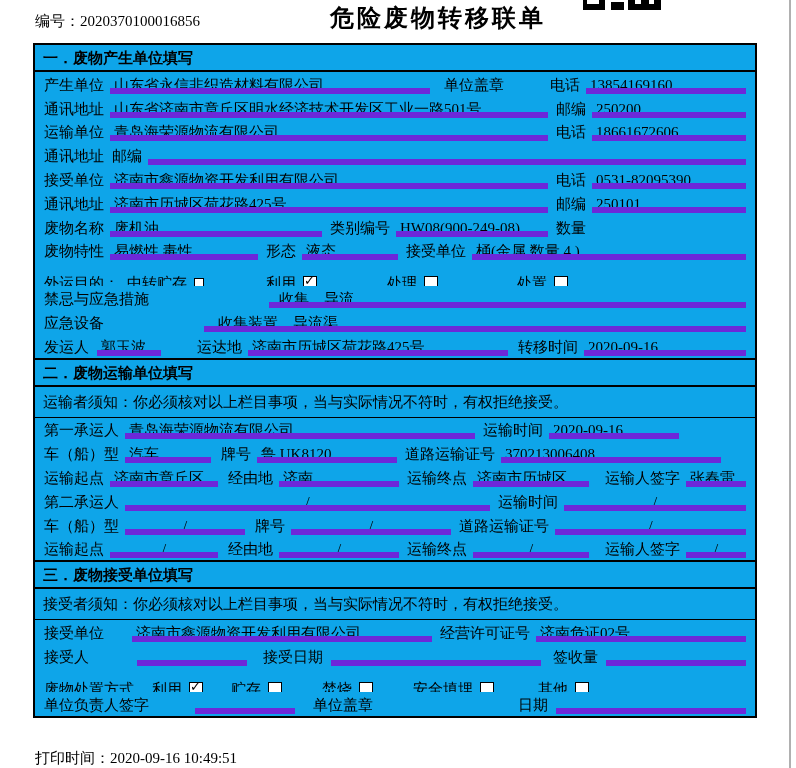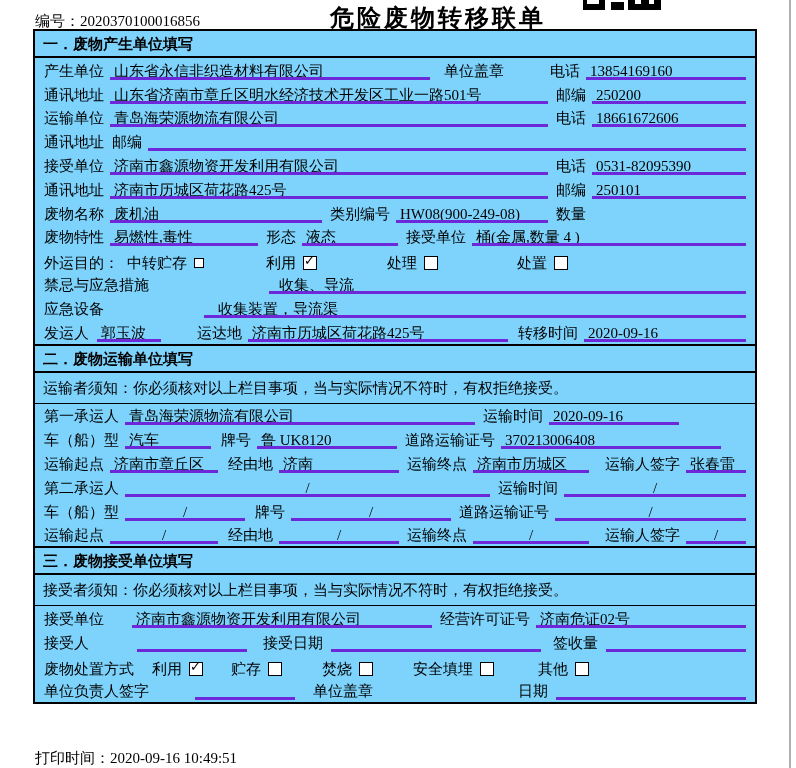--- a/index.html
+++ b/index.html
@@ -7,37 +7,37 @@
     width:796px;height:768px;background:#ffffff;color:#000;
     font-family:"Liberation Serif","DejaVu Serif",serif;
     font-size:15px;position:relative;overflow:hidden;
   }
   .serial{position:absolute;left:35px;top:12px;white-space:nowrap;}
   .doc-title{position:absolute;left:330px;top:2px;font-size:24px;font-weight:bold;letter-spacing:3px;white-space:nowrap;}
   .stamp{position:absolute;left:583px;top:0;width:78px;height:11px;}
   .stamp div{position:absolute;background:#000;}
   .page-edge{position:absolute;right:5px;top:0;bottom:0;width:2px;background:#b0b0b0;}
   .form-table{
-    position:absolute;left:33px;top:29px;width:720px;
-    border:2px solid #000;background:#7dd3fc;
+    position:absolute;left:33px;top:43px;width:720px;
+    border:2px solid #000;background:#0ea5e9;
   }
   .sec-title{
     font-weight:bold;height:20px;line-height:20px;
     padding:3px 8px 2px 8px;border-bottom:2px solid #000;white-space:nowrap;
   }
   .sec-title.bt{border-top:2px solid #000;}
   .notice{height:20px;line-height:20px;padding:5px 8px;border-bottom:1.5px solid #000;white-space:nowrap;}
   .row{
     display:flex;align-items:flex-end;height:23.8px;
     padding:12px 9px 2px 9px;box-sizing:border-box;white-space:nowrap;overflow:hidden;
   }
-  .row.crow{align-items:flex-end;padding-bottom:0;}
+  .row.crow{align-items:flex-start;padding-bottom:0;}
   .lbl{flex:0 0 auto;line-height:18px;white-space:nowrap;}
   .val{
-    flex:0 0 auto;margin-left:6px;border-bottom:3px solid #6d28d9;
+    flex:0 0 auto;margin-left:6px;border-bottom:6px solid #6d28d9;
     height:18px;line-height:18px;padding:0 4px;white-space:nowrap;
     box-sizing:border-box;overflow:hidden;
   }
   .val.fill{flex:1 1 auto;}
   .val.slash{text-align:center;}
   .opt{display:flex;align-items:center;flex:0 0 auto;}
   .cb{
     display:inline-block;width:12px;height:12px;border:1px solid #000;
     margin-left:7px;position:relative;flex:0 0 auto;background:#fff;
   }

